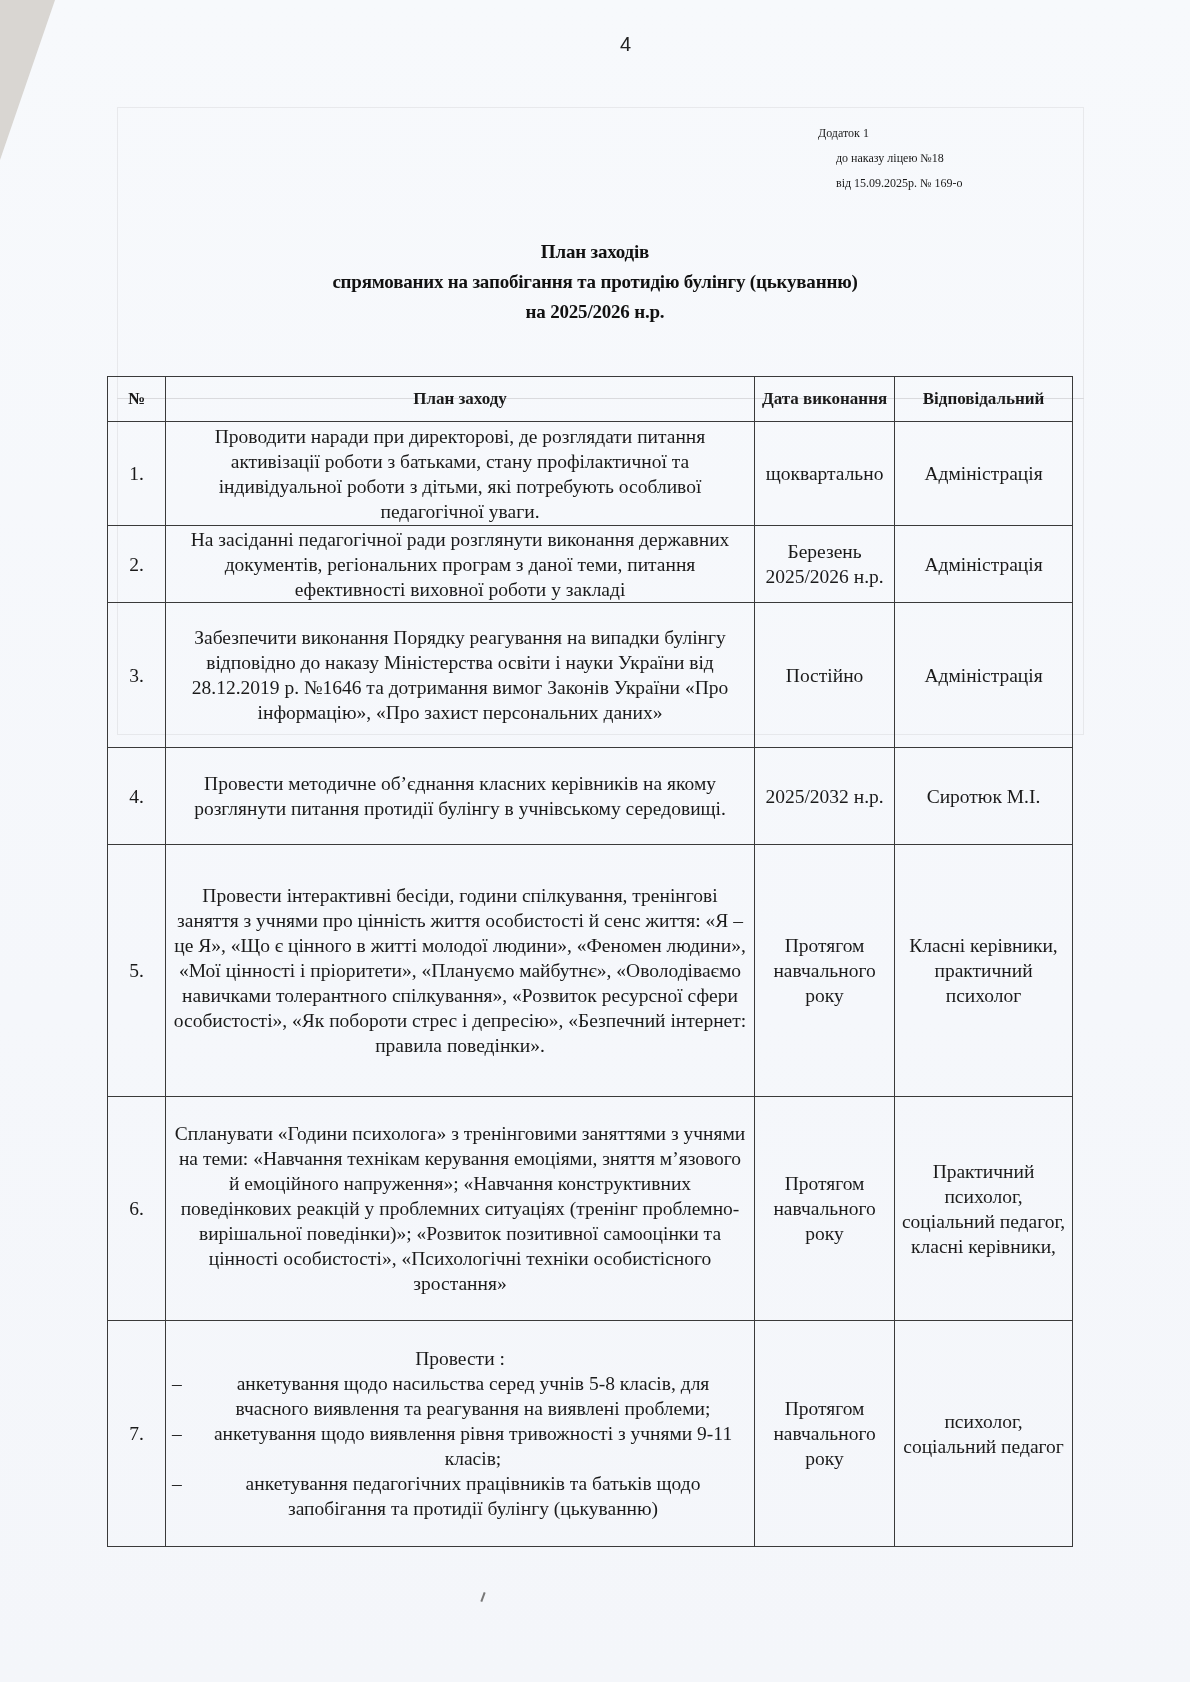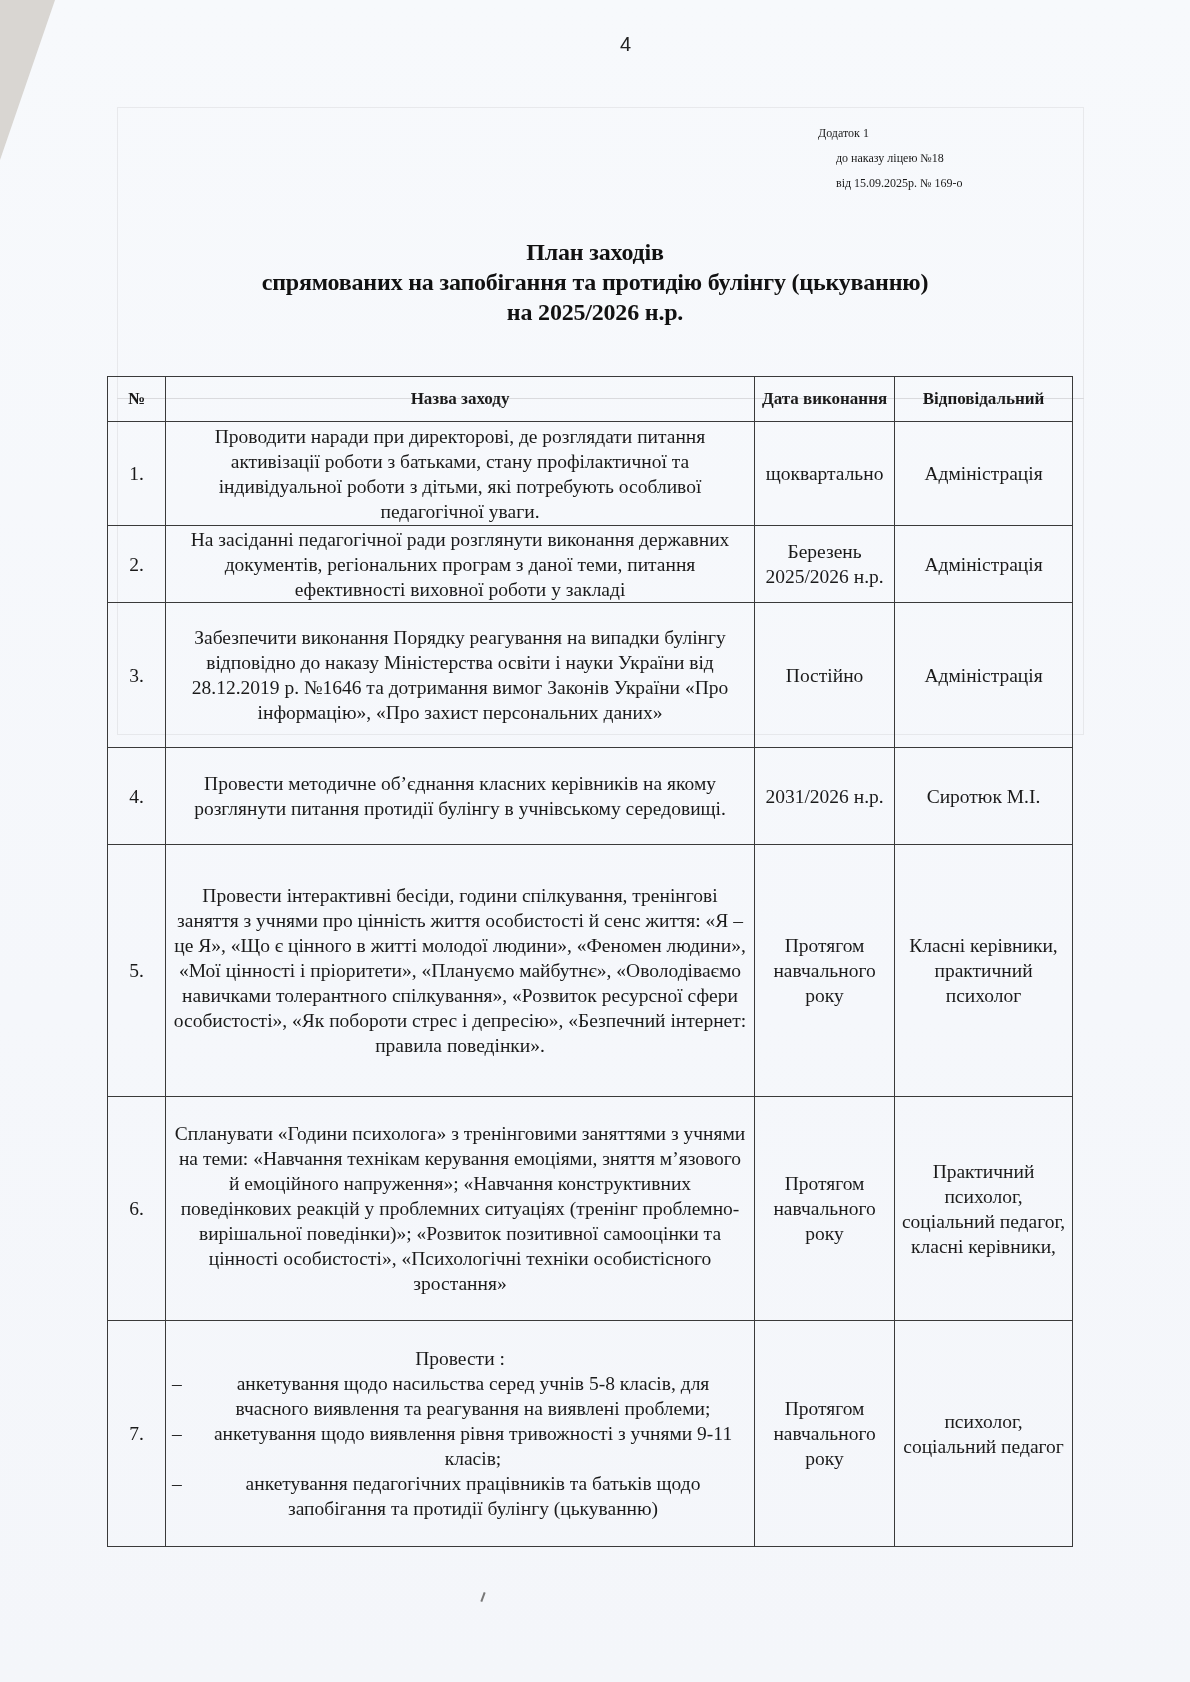--- a/index.html
+++ b/index.html
@@ -57,21 +57,21 @@
     }
     .appendix .l1 { margin-left: 0; }
     .appendix .indent { margin-left: 18px; display:block; }
     .title-block {
       position: absolute;
       left: 150px;
       top: 237px;
       width: 890px;
       text-align: center;
       font-weight: bold;
-      font-size: 24px;
+      font-size: 19px;
       line-height: 30px;
       font-family: "Liberation Sans Narrow", "Liberation Serif", serif;
       color: #111;
       letter-spacing: -0.2px;
     }
     table.plan {
       position: absolute;
       left: 107px;
       top: 376px;
       width: 966px;
@@ -159,21 +159,21 @@
   <table class="plan">
     <colgroup>
       <col class="c-num">
       <col class="c-name">
       <col class="c-date">
       <col class="c-resp">
     </colgroup>
     <thead>
       <tr>
         <th>№</th>
-        <th>Назва заходу</th>
+        <th>План заходу</th>
         <th style="padding:0 2px;">Дата виконання</th>
         <th>Відповідальний</th>
       </tr>
     </thead>
     <tbody>
       <tr style="height:104px;">
         <td class="num">1.</td>
         <td class="name">Проводити наради при директорові, де розглядати питання активізації роботи з батьками, стану профілактичної та індивідуальної роботи з дітьми, які потребують особливої педагогічної уваги.</td>
         <td class="date" style="padding:0 2px;">щоквартально</td>
         <td class="resp">Адміністрація</td>
@@ -186,21 +186,21 @@
       </tr>
       <tr style="height:145px;">
         <td class="num">3.</td>
         <td class="name">Забезпечити виконання  Порядку реагування на випадки булінгу відповідно до наказу Міністерства освіти і науки України від 28.12.2019 р. №1646 та дотримання вимог Законів України «Про інформацію», «Про захист персональних даних»</td>
         <td class="date">Постійно</td>
         <td class="resp">Адміністрація</td>
       </tr>
       <tr style="height:97px;">
         <td class="num">4.</td>
         <td class="name">Провести методичне об’єднання класних керівників на якому розглянути питання протидії булінгу  в учнівському середовищі.</td>
-        <td class="date" style="padding:0 2px;">2031/2026 н.р.</td>
+        <td class="date" style="padding:0 2px;">2025/2032 н.р.</td>
         <td class="resp">Сиротюк М.І.</td>
       </tr>
       <tr style="height:252px;">
         <td class="num">5.</td>
         <td class="name">Провести інтерактивні бесіди, години спілкування, тренінгові заняття з учнями про цінність життя особистості й сенс життя: «Я – це Я», «Що є цінного в житті молодої людини», «Феномен людини», «Мої цінності і пріоритети», «Плануємо майбутнє», «Оволодіваємо навичками толерантного спілкування», «Розвиток ресурсної сфери особистості», «Як побороти стрес і депресію», «Безпечний інтернет: правила поведінки».</td>
         <td class="date">Протягом навчального року</td>
         <td class="resp">Класні керівники, практичний психолог</td>
       </tr>
       <tr style="height:224px;">
         <td class="num">6.</td>

